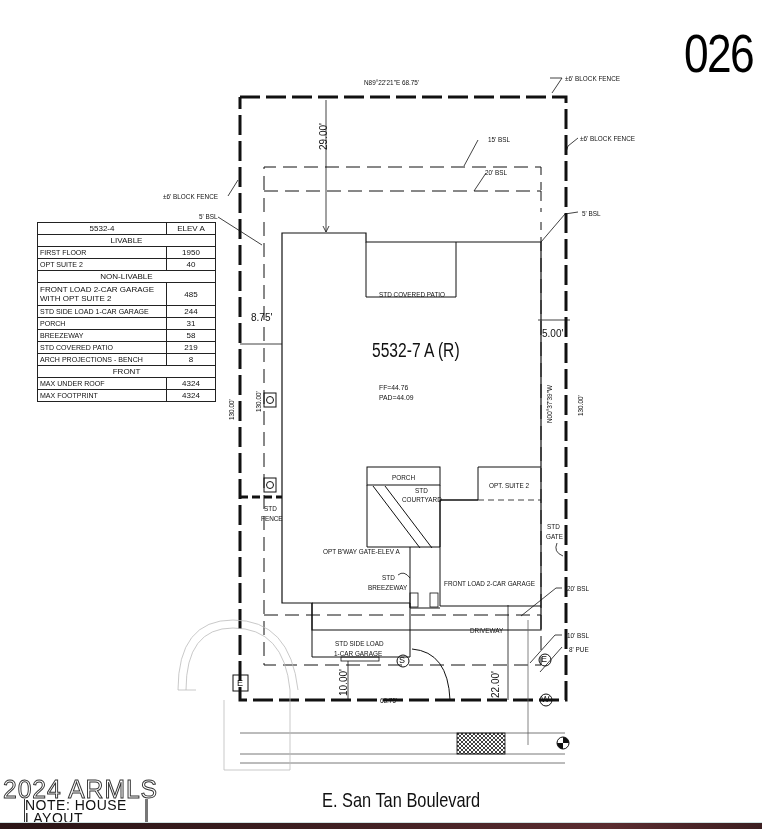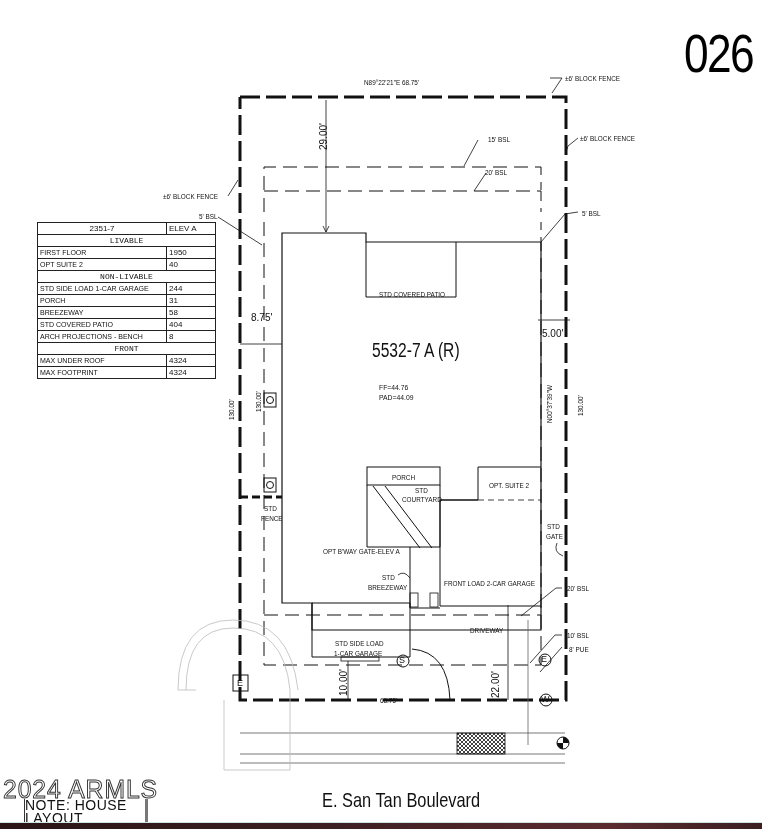--- a/index.html
+++ b/index.html
@@ -13,22 +13,22 @@
   .street { position: absolute; left: 322px; top: 788px; font-size: 21px; transform: scaleX(0.78); transform-origin: left top; }
   .watermark { position: absolute; left: 3px; top: 774px; font-size: 26px; letter-spacing: 1px; color: #fff; -webkit-text-stroke: 1px #333; transform: scaleX(0.95); transform-origin: left top; }
   .note { position: absolute; left: 24px; top: 799px; width: 120px; height: 30px; border-left: 1px solid #333; border-right: 3px solid #777; font-size: 14px; line-height: 13px; padding-left: 0; overflow: hidden; transform-origin: left top; }
   .note span { display: block; letter-spacing: 0.5px; }
   .bottom-bar { position: absolute; left: 0; top: 822px; width: 762px; height: 7px; background: linear-gradient(90deg, #2a1516, #3b1e20 40%, #5a2c30 80%, #3c1f21); border-top: 1px solid #cfe1e1; }
 
   table.sfc { position: absolute; left: 37px; top: 222px; width: 179px; border-collapse: collapse; font-size: 8px; }
   table.sfc td { border: 1px solid #222; padding: 0 2px; height: 11px; line-height: 10px; white-space: nowrap; }
   table.sfc .title td { font-size: 11px; text-align: center; height: 16px; letter-spacing: 0.3px; }
   table.sfc .hdr td { text-align: center; }
-  table.sfc .sect td { text-align: center; font-family: Liberation Mono, monospace; }
-  table.sfc td.v { text-align: left; width: 44px; margin-left: 24px; }
+  table.sfc .sect td { text-align: center; }
+  table.sfc td.v { text-align: center; width: 44px; margin-left: 24px; }
   table.sfc tr.tall td { height: 22px; white-space: normal; line-height: 9px; }
   .cond { display: inline-block; transform: scaleX(0.88); transform-origin: left center; }
 </style>
 </head>
 <body>
 
 <div class="lot-id">026</div>
 
 <svg class="abs" style="left:0;top:0" width="762" height="829" viewBox="0 0 762 829">
   <g fill="none" stroke="#111">
@@ -109,52 +109,56 @@
   </defs>
   <rect x="457" y="733" width="48" height="21" fill="url(#hatch)" stroke="#111" stroke-width="0.8"></rect>
 
   <circle cx="563" cy="743" r="6" fill="#fff" stroke="#111"></circle>
   <path d="M563 737 A6 6 0 0 1 569 743 L563 743 Z M563 749 A6 6 0 0 1 557 743 L563 743 Z" fill="#111"></path>
 </svg>
 
 <table class="sfc">
   <tbody>
   <tr class="hdr">
-    <td>2351-7</td>
+    <td>5532-4</td>
     <td class="v">ELEV A</td>
   </tr>
   <tr class="sect">
         <td colspan="2">LIVABLE</td>
       </tr>
   <tr>
         <td><span class="cond">FIRST FLOOR</span></td>
         <td class="v">1950</td>
       </tr>
   <tr>
         <td><span class="cond">OPT SUITE 2</span></td>
         <td class="v">40</td>
       </tr>
   <tr class="sect">
         <td colspan="2">NON-LIVABLE</td>
       </tr>
+  <tr class="tall">
+        <td><span>FRONT LOAD 2-CAR GARAGE WITH OPT SUITE 2</span></td>
+        <td class="v">485</td>
+      </tr>
   <tr>
         <td><span class="cond">STD SIDE LOAD 1-CAR GARAGE</span></td>
         <td class="v">244</td>
       </tr>
   <tr>
         <td><span class="cond">PORCH</span></td>
         <td class="v">31</td>
       </tr>
   <tr>
         <td><span class="cond">BREEZEWAY</span></td>
         <td class="v">58</td>
       </tr>
   <tr>
         <td><span class="cond">STD COVERED PATIO</span></td>
-        <td class="v">404</td>
+        <td class="v">219</td>
       </tr>
   <tr>
         <td><span class="cond">ARCH PROJECTIONS - BENCH</span></td>
         <td class="v">8</td>
       </tr>
   <tr class="sect">
         <td colspan="2">FRONT</td>
       </tr>
   <tr>
         <td><span class="cond">MAX UNDER ROOF</span></td>

